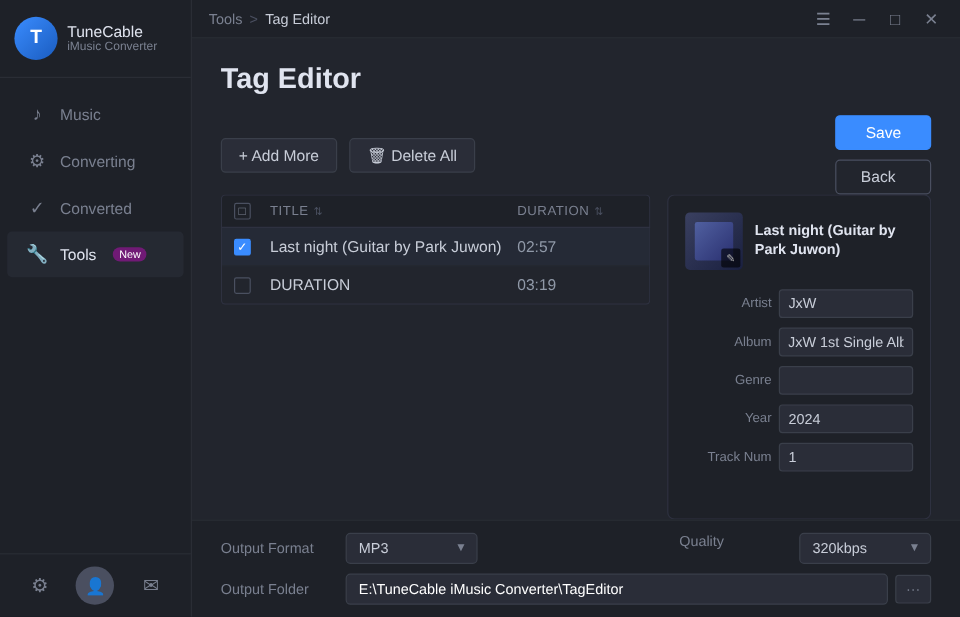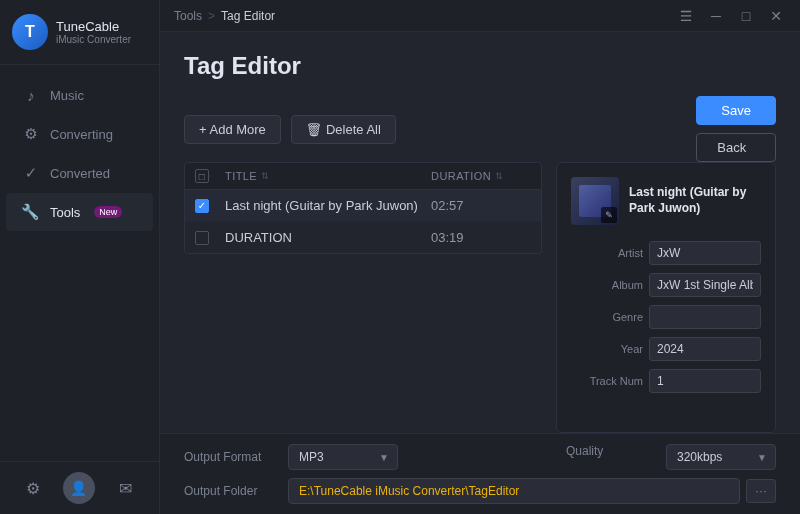--- a/index.html
+++ b/index.html
@@ -428,21 +428,21 @@
       flex: 1;
       gap: 6px;
     }
     .folder-input {
       flex: 1;
       background: #2a2d38;
       border: 1px solid #3a3f4a;
       border-radius: 4px;
       padding: 5px 10px;
       font-size: 12px;
-      color: #eab308;
+      color: #ffffff;
     }
     .folder-browse {
       background: #2a2d38;
       border: 1px solid #3a3f4a;
       border-radius: 3px;
       padding: 4px 8px;
       font-size: 12px;
       color: #7a8090;
       cursor: pointer;
     }

